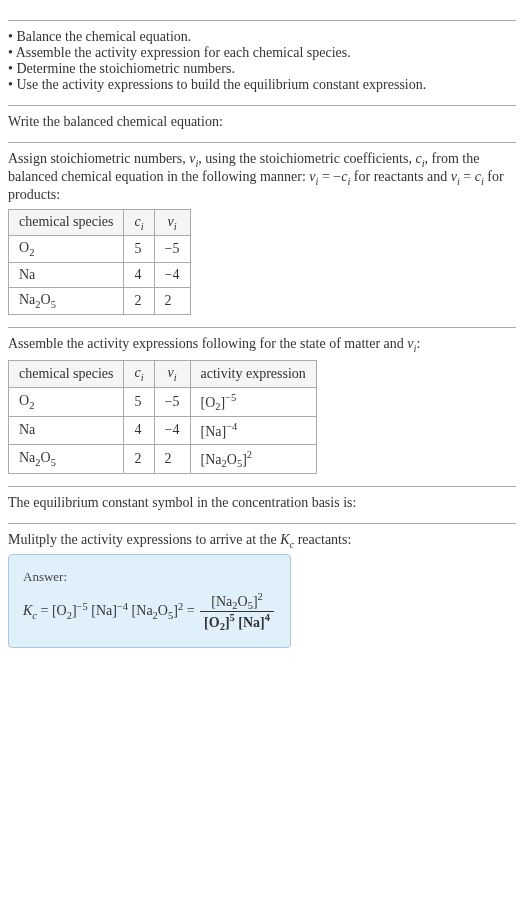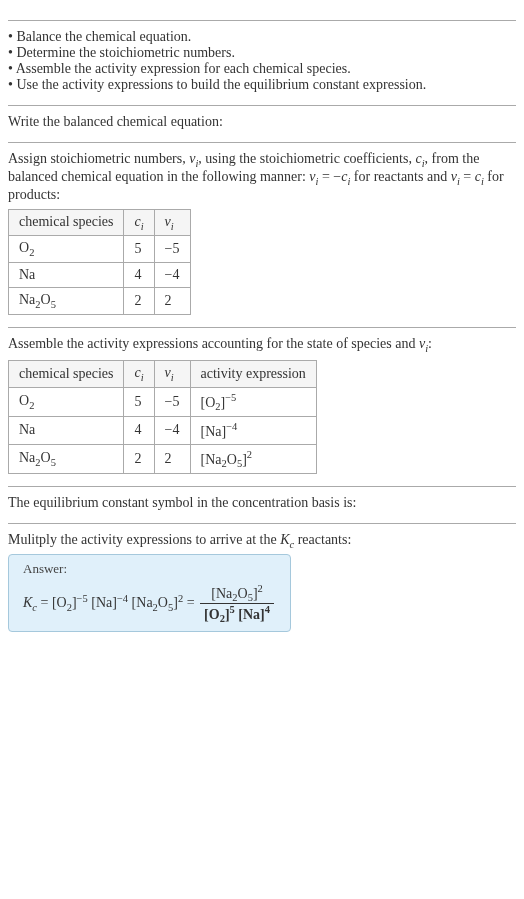--- a/index.html
+++ b/index.html
@@ -39,26 +39,27 @@
       margin: 6px 0;
     }
     td, th {
       border: 1px solid #aaa;
       padding: 4px 10px;
       text-align: left;
       font-weight: normal;
     }
     th {
       background: #f5f5f5;
+      text-align: center;
     }
     .answer-box {
       background: #e0f0fa;
       border: 1px solid #a5c8dc;
       border-radius: 4px;
-      padding: 6px 14px;
+      padding: 14px 14px;
       display: inline-block;
       margin-top: 4px;
     }
     .answer-label {
       font-size: 13px;
       color: #444;
       margin-bottom: 6px;
     }
     .frac {
       display: inline-block;
@@ -91,22 +92,22 @@
 </head>
 <body>
 
 <div class="section">
 </div>
 <hr>
 
 <div class="section">
   <ul class="plan-list">
     <li>Balance the chemical equation.</li>
+    <li>Assemble the activity expression for each chemical species.</li>
     <li>Determine the stoichiometric numbers.</li>
-    <li>Assemble the activity expression for each chemical species.</li>
     <li>Use the activity expressions to build the equilibrium constant expression.</li>
   </ul>
 </div>
 <hr>
 
 <div class="section">
   <div>Write the balanced chemical equation:</div>
 </div>
 <hr>
 
@@ -136,21 +137,21 @@
       <td>2</td>
       <td>2</td>
     </tr>
   </tbody>
     </table>
 </div>
 <hr>
 
 <div class="section">
   <div>
-    <span>Assemble the activity expressions accounting for the state of species and </span><span class="italic">ν</span><span class="sub italic">i</span><span>:</span>
+    <span>Assemble the activity expressions following for the state of matter and </span><span class="italic">ν</span><span class="sub italic">i</span><span>:</span>
   </div>
   <table>
     <tbody>
         <tr>
       <th>chemical species</th>
       <th><span class="italic">c</span><span class="sub italic">i</span></th>
       <th><span class="italic">ν</span><span class="sub italic">i</span></th>
       <th>activity expression</th>
     </tr>
     <tr>

